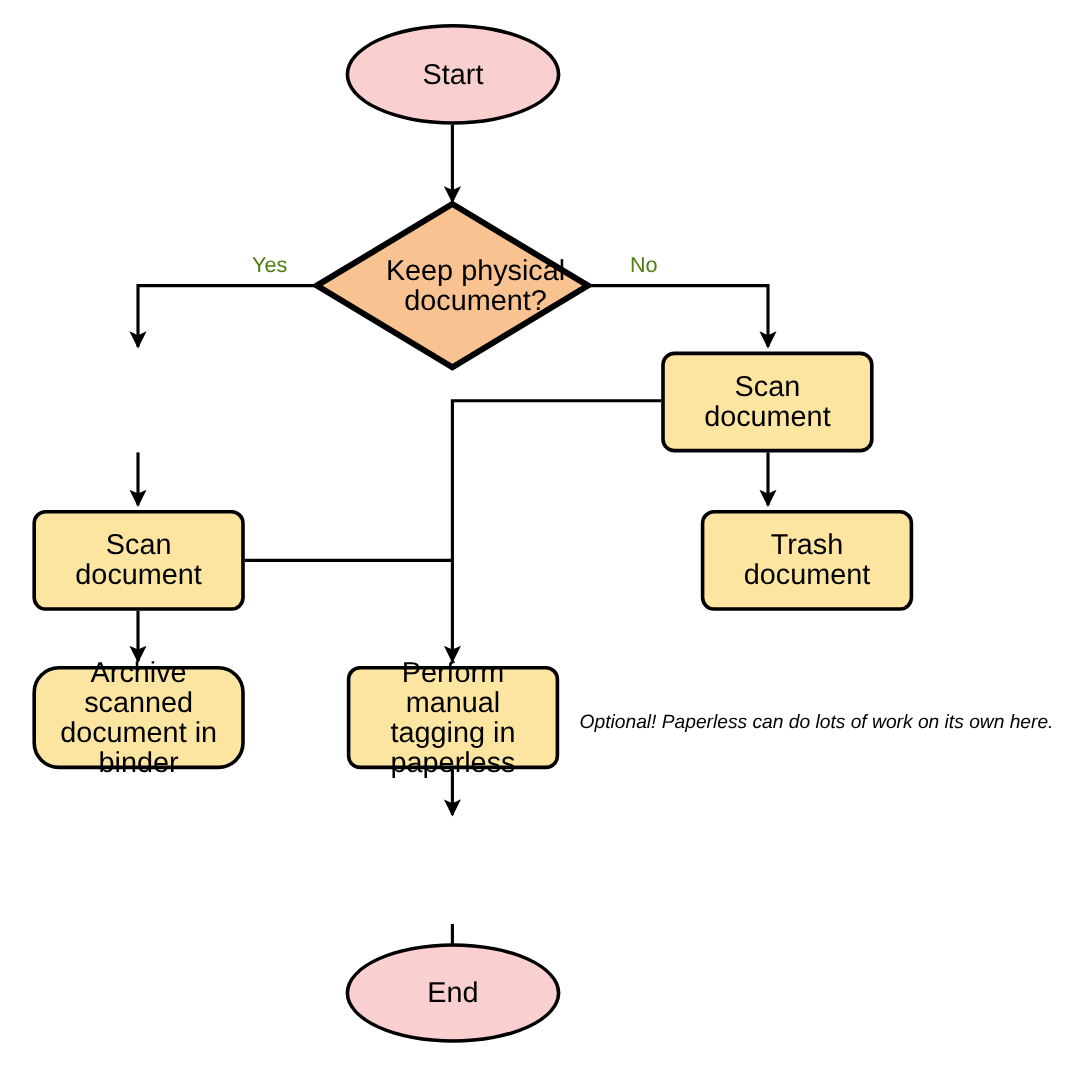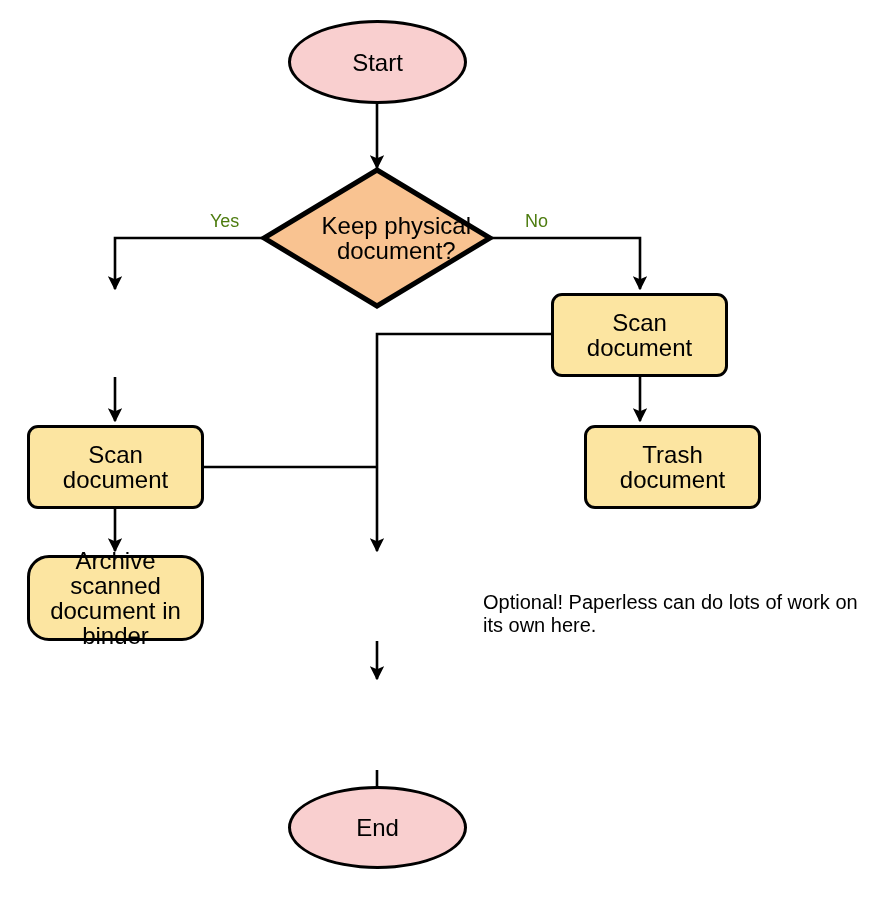--- a/index.html
+++ b/index.html
@@ -57,22 +57,23 @@
   .edge-label {
     position: absolute;
     font-size: 18px;
     line-height: 20px;
     color: #4d7c0f;
     z-index: 3;
     white-space: nowrap;
   }
   .note {
     position: absolute;
-    font-size: 20px;
+    font-size: 16px;
     line-height: 23px;
+    font-style: italic;
     color: #000000;
     z-index: 3;
     width: 400px;
   }
 </style>
 </head>
 <body>
 
 <div id="canvas">
 
@@ -132,20 +133,25 @@
   </div>
 
   <div class="node process" style="left:551px; top:293px; width:177px; height:84px;">
     <span class="label">Scan document</span>
   </div>
 
   <div class="node process" style="left:544px; top:425px; width:177px; height:84px;margin-left:40px;">
     <span class="label">Trash document</span>
   </div>
 
+  <div class="node process" style="left:289px; top:555px; width:177px; height:86px;">
+    <span class="label">Perform manual
+tagging in
+paperless</span>
+  </div>
 
 
   <div class="node terminal" style="left:288px; top:786px; width:179px; height:83px;">
     <span class="label">End</span>
   </div>
 
   <div class="note" style="left:483px; top:591px;">Optional! Paperless can do lots of work on its own here.</div>
 
 </div>
 

